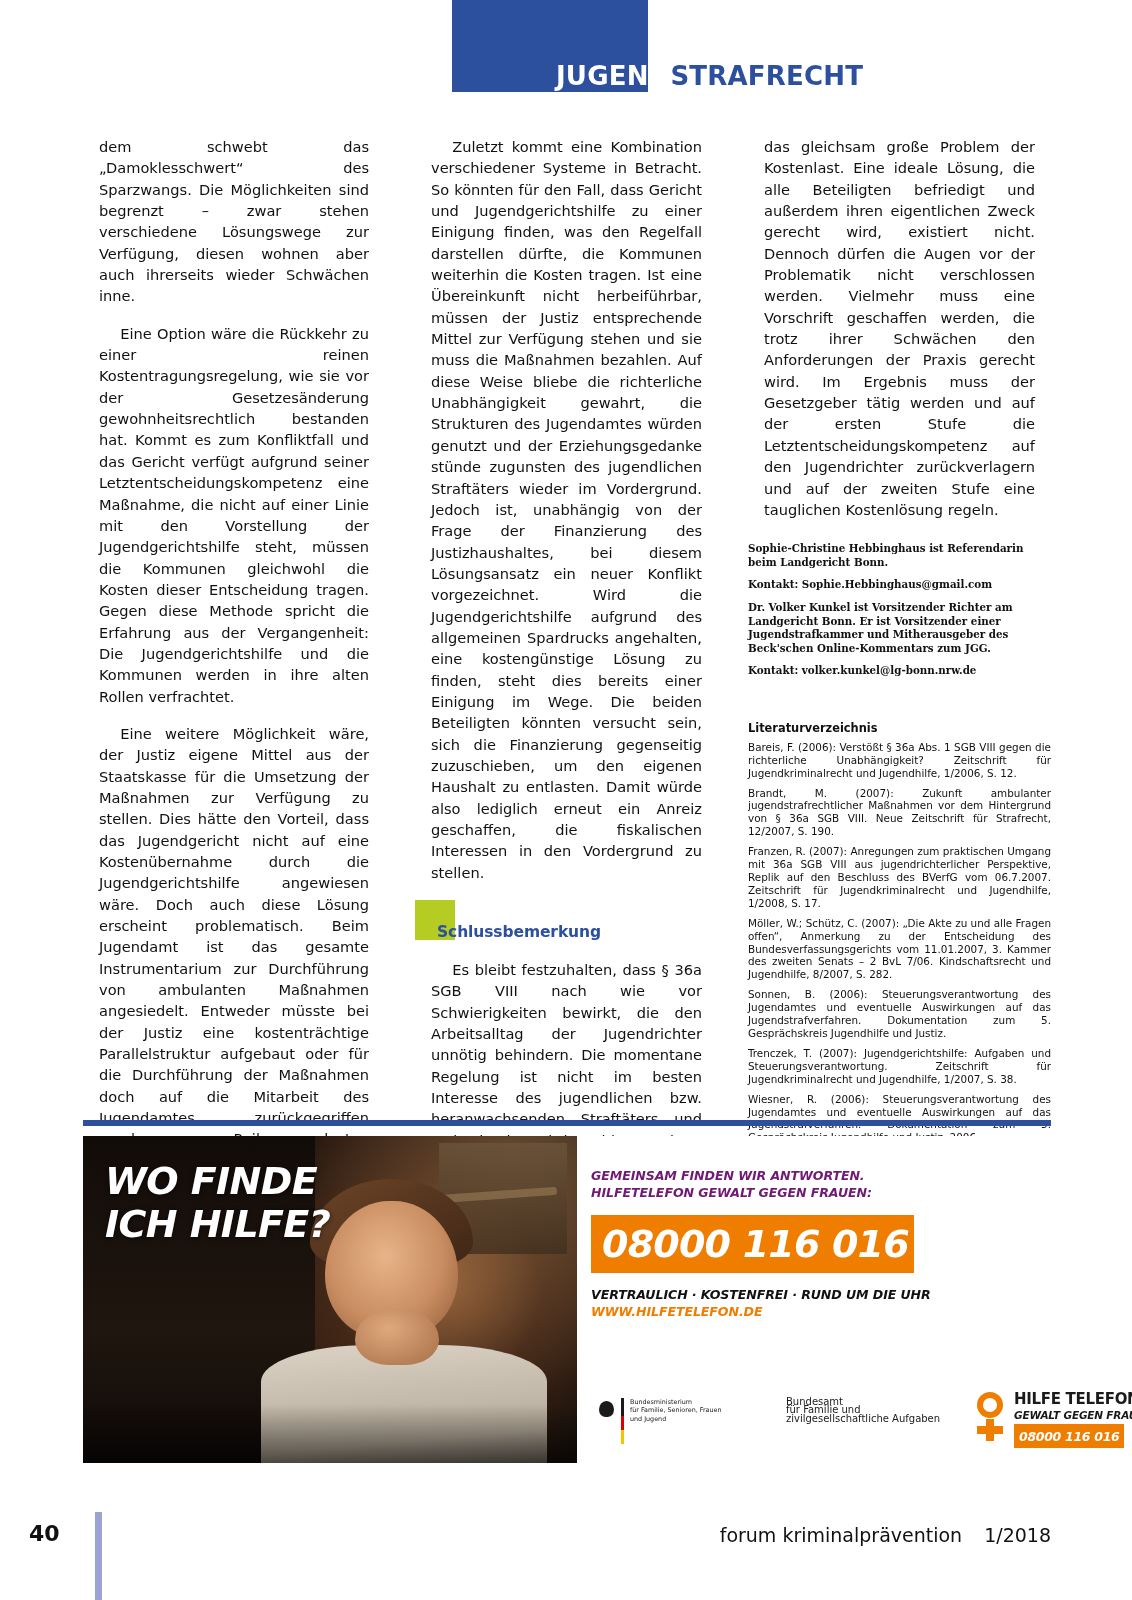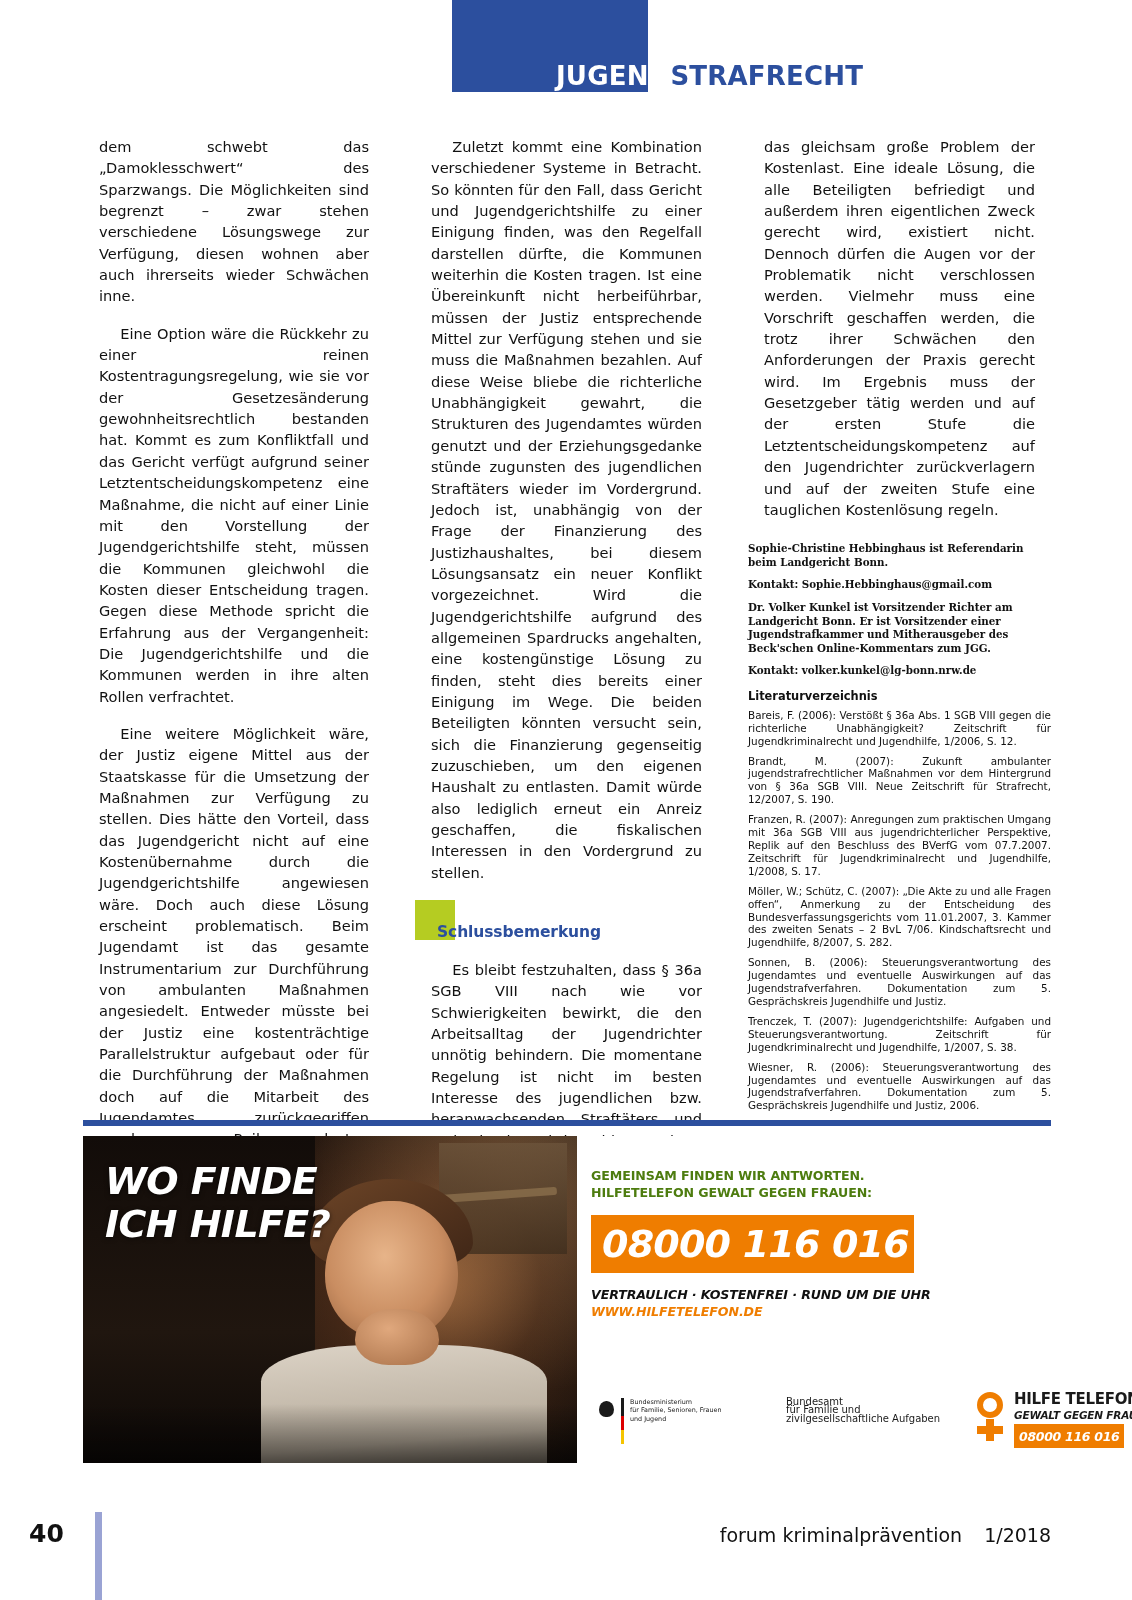--- a/index.html
+++ b/index.html
@@ -95,21 +95,21 @@
     font-weight: bold;
     font-size: 10.3px;
     line-height: 13.6px;
     color: #111111;
     text-align: left;
   }
   .bio p { margin: 0 0 9px 0; }
 
   
   .biblio {
-    margin-top: 12px;
+    margin-top: 44px;
     font-size: 10.4px;
     line-height: 12.9px;
     text-align: justify;
     color: #111111;
   }
   .biblio .biblio-title {
     font-weight: bold;
     font-size: 11.4px;
     margin: 0 0 6px 0;
     text-align: left;
@@ -224,23 +224,24 @@
     top: 0px;
     width: 460px;
     height: 327px;
   }
   .ad-kicker {
     position: absolute;
     left: 0px;
     top: 31px;
     font-family: "DejaVu Sans", sans-serif;
     font-weight: bold;
+    font-style: italic;
     font-size: 12.6px;
     line-height: 17px;
-    color: #4d7c0f;
+    color: #701a75;
     letter-spacing: -0.1px;
     white-space: pre-line;
   }
   .ad-number-box {
     position: absolute;
     left: 0px;
     top: 79px;
     width: 323px;
     height: 58px;
     background: #ef7d00;
@@ -409,21 +410,21 @@
     width: 7px;
     height: 88px;
     background: #9aa3d4;
   }
   .footer-pageno {
     position: absolute;
     left: 29px;
     top: 1519px;
     font-family: "DejaVu Sans", sans-serif;
     font-weight: bold;
-    font-size: 25px;
+    font-size: 22px;
     line-height: 30px;
     color: #111111;
   }
   .footer-journal {
     position: absolute;
     right: 81px;
     top: 1523px;
     font-family: "DejaVu Sans", sans-serif;
     font-size: 19px;
     line-height: 24px;
@@ -466,21 +467,21 @@
       <p>Sophie-Christine Hebbinghaus ist Referendarin beim Landgericht Bonn.</p>
       <p>Kontakt: Sophie.Hebbinghaus@gmail.com</p>
       <p>Dr. Volker Kunkel ist Vorsitzender Richter am Landgericht Bonn. Er ist Vorsitzender einer Jugendstrafkammer und Mitherausgeber des Beck'schen Online-Kommentars zum JGG.</p>
       <p>Kontakt: volker.kunkel@lg-bonn.nrw.de</p>
     </div>
 
     <div class="biblio">
       <p class="biblio-title">Literaturverzeichnis</p>
       <p class="entry">Bareis, F. (2006): Verstößt § 36a Abs. 1 SGB VIII gegen die richterliche Unabhängigkeit? Zeitschrift für Jugendkriminalrecht und Jugendhilfe, 1/2006, S. 12.</p>
       <p class="entry">Brandt, M. (2007): Zukunft ambulanter jugendstrafrechtlicher Maßnahmen vor dem Hintergrund von § 36a SGB VIII. Neue Zeitschrift für Strafrecht, 12/2007, S. 190.</p>
-      <p class="entry">Franzen, R. (2007): Anregungen zum praktischen Umgang mit 36a SGB VIII aus jugendrichterlicher Perspektive, Replik auf den Beschluss des BVerfG vom 07.7.2007. Zeitschrift für Jugendkriminalrecht und Jugendhilfe, 1/2008, S. 17.</p>
+      <p class="entry">Franzen, R. (2007): Anregungen zum praktischen Umgang mit 36a SGB VIII aus jugendrichterlicher Perspektive, Replik auf den Beschluss des BVerfG vom 06.7.2007. Zeitschrift für Jugendkriminalrecht und Jugendhilfe, 1/2008, S. 17.</p>
       <p class="entry">Möller, W.; Schütz, C. (2007): „Die Akte zu und alle Fragen offen“, Anmerkung zu der Entscheidung des Bundesverfassungsgerichts vom 11.01.2007, 3. Kammer des zweiten Senats – 2 BvL 7/06. Kindschaftsrecht und Jugendhilfe, 8/2007, S. 282.</p>
       <p class="entry">Sonnen, B. (2006): Steuerungsverantwortung des Jugendamtes und eventuelle Auswirkungen auf das Jugendstrafverfahren. Dokumentation zum 5. Gesprächskreis Jugendhilfe und Justiz.</p>
       <p class="entry">Trenczek, T. (2007): Jugendgerichtshilfe: Aufgaben und Steuerungsverantwortung. Zeitschrift für Jugendkriminalrecht und Jugendhilfe, 1/2007, S. 38.</p>
       <p class="entry">Wiesner, R. (2006): Steuerungsverantwortung des Jugendamtes und eventuelle Auswirkungen auf das Jugendstrafverfahren. Dokumentation zum 5. Gesprächskreis Jugendhilfe und Justiz, 2006.</p>
     </div>
   </div>
 
   <div class="ad-rule"></div>
 
   <div class="ad">

